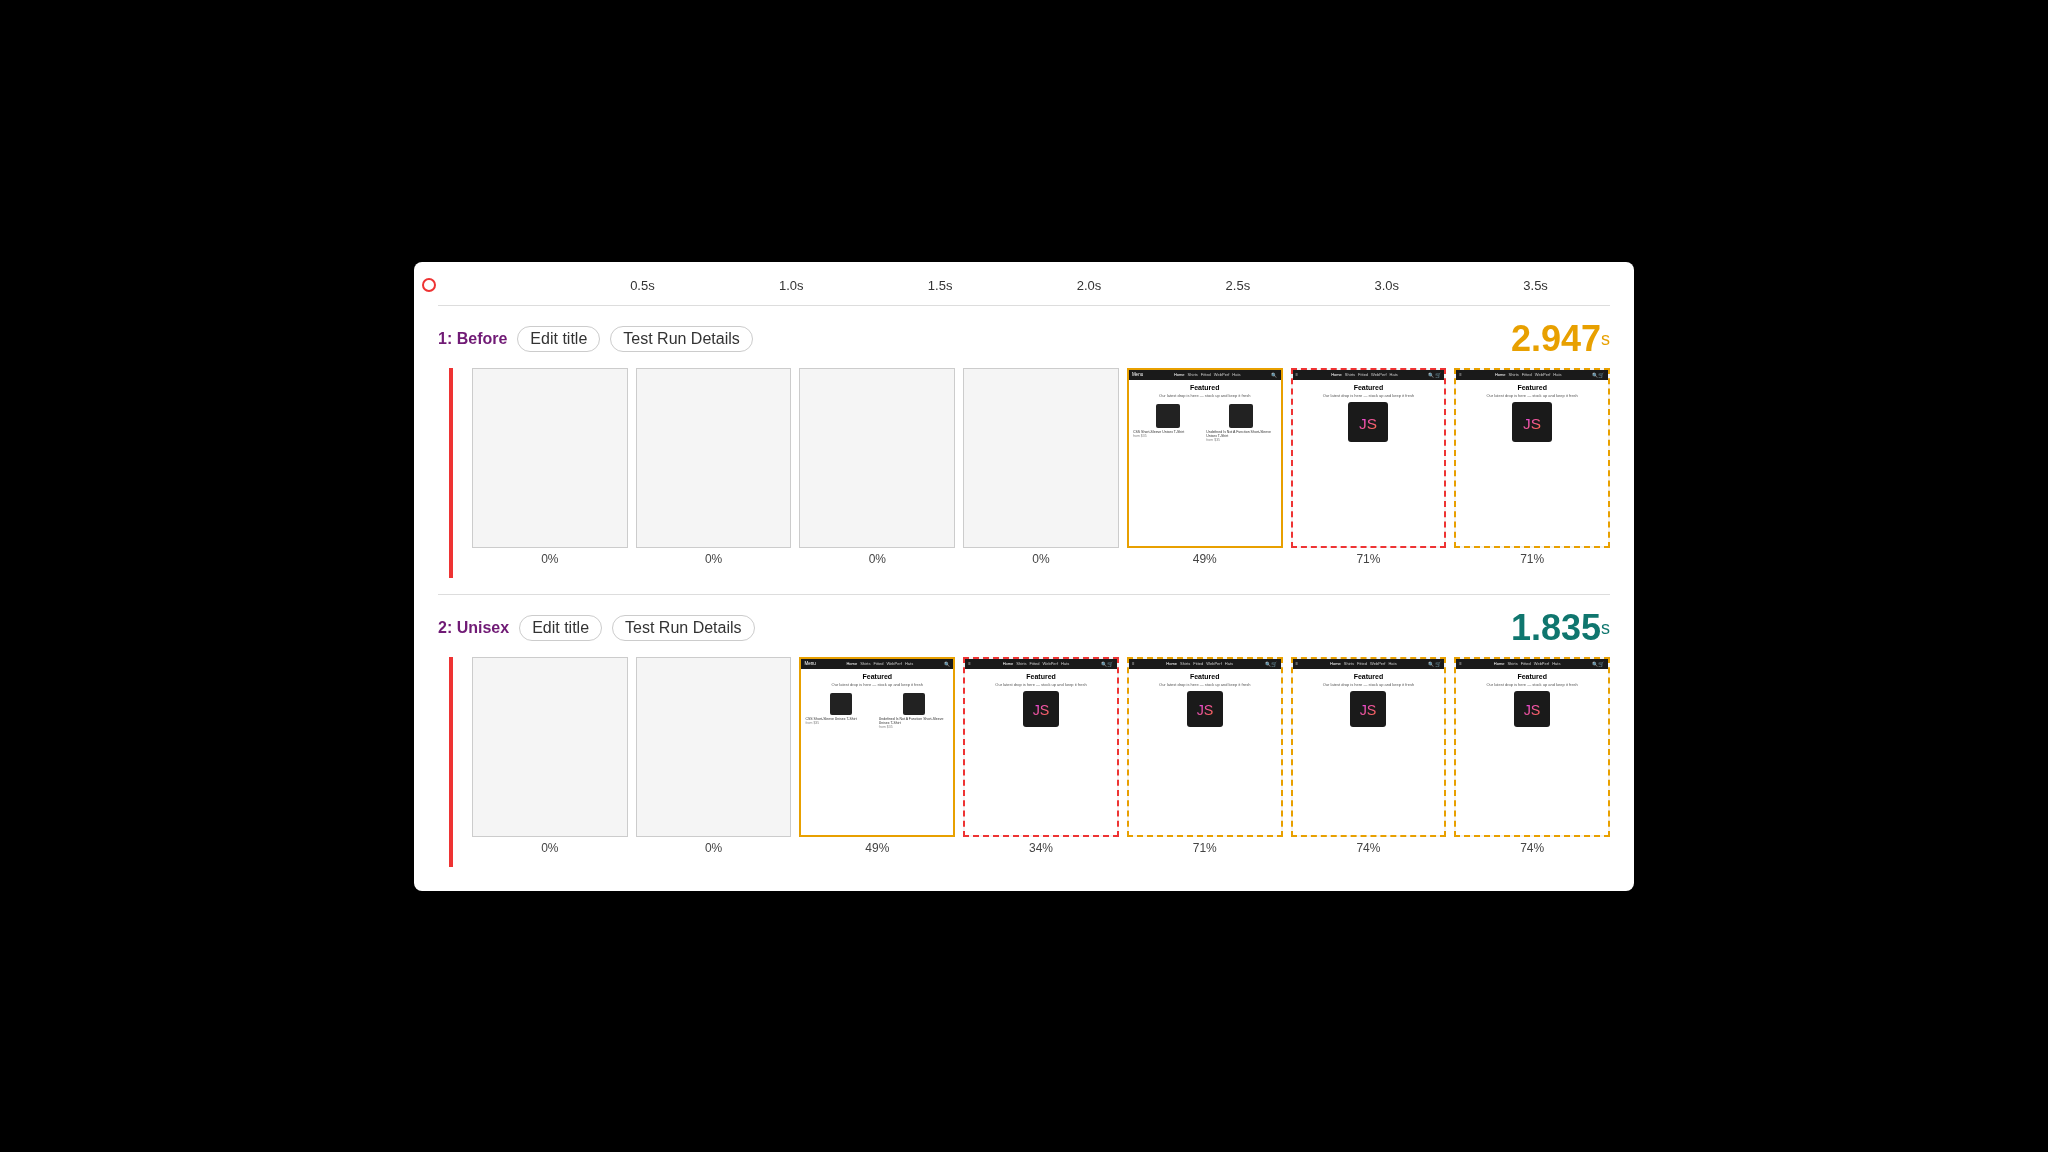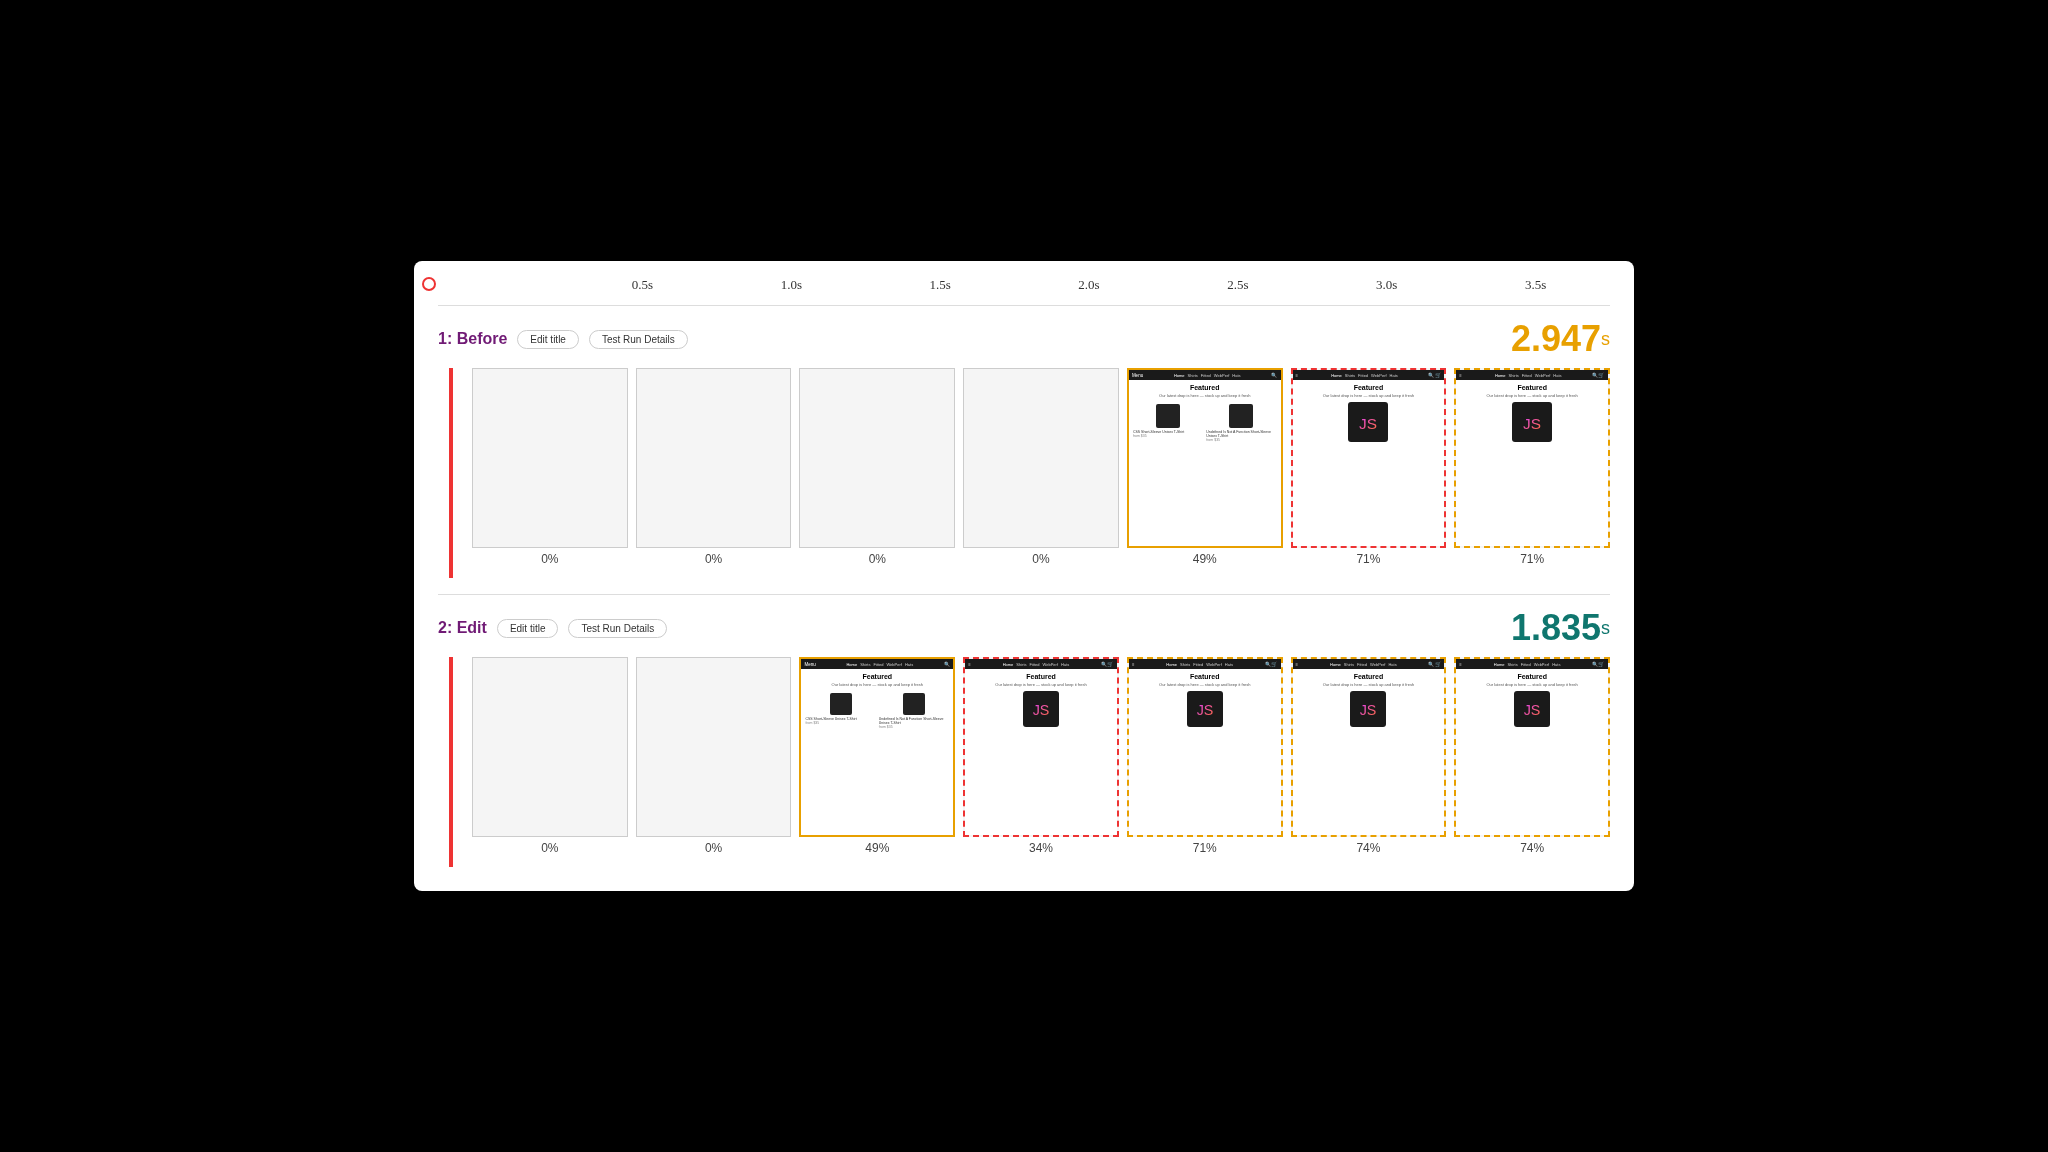--- a/index.html
+++ b/index.html
@@ -17,21 +17,20 @@
       width: 1220px;
       padding: 16px 24px 24px;
       position: relative;
     }
     
     .timeline-header {
       display: flex;
       margin-left: 130px;
       margin-bottom: 8px;
       position: relative;
-      font-family: Liberation Serif, serif;
     }
     .timeline-tick {
       flex: 1;
       text-align: center;
       font-size: 13px;
       color: #333;
     }
     .timeline-marker {
       position: absolute;
       top: 16px;
@@ -56,21 +55,21 @@
     .section-title {
       font-size: 16px;
       font-weight: 600;
       color: #701a75;
     }
     .btn {
       border: 1px solid #ccc;
       background: #fff;
       border-radius: 16px;
       padding: 3px 12px;
-      font-size: 10px;
+      font-size: 16px;
       cursor: pointer;
       color: #333;
     }
     .section-score {
       margin-left: auto;
       font-size: 36px;
       font-weight: 700;
     }
     .score-before { color: #e8a000; text-align: center; }
     .score-after { color: #0f766e; }
@@ -361,21 +360,21 @@
         </div>
 
       </div>
     </div>
   </div>
 
   <hr class="section-divider">
 
   <div class="section">
     <div class="section-header">
-      <span class="section-title">2: Edit</span>
+      <span class="section-title">2: Unisex</span>
       <button class="btn">Edit title</button>
       <button class="btn">Test Run Details</button>
       <div style="margin-left:auto; text-align:center;">
         <span class="section-score score-after">1.835</span><span class="score-s score-after">s</span>
       </div>
     </div>
 
     <div class="filmstrip-row">
       <div class="filmstrip-start">
         <div class="filmstrip-start-bar"></div>

